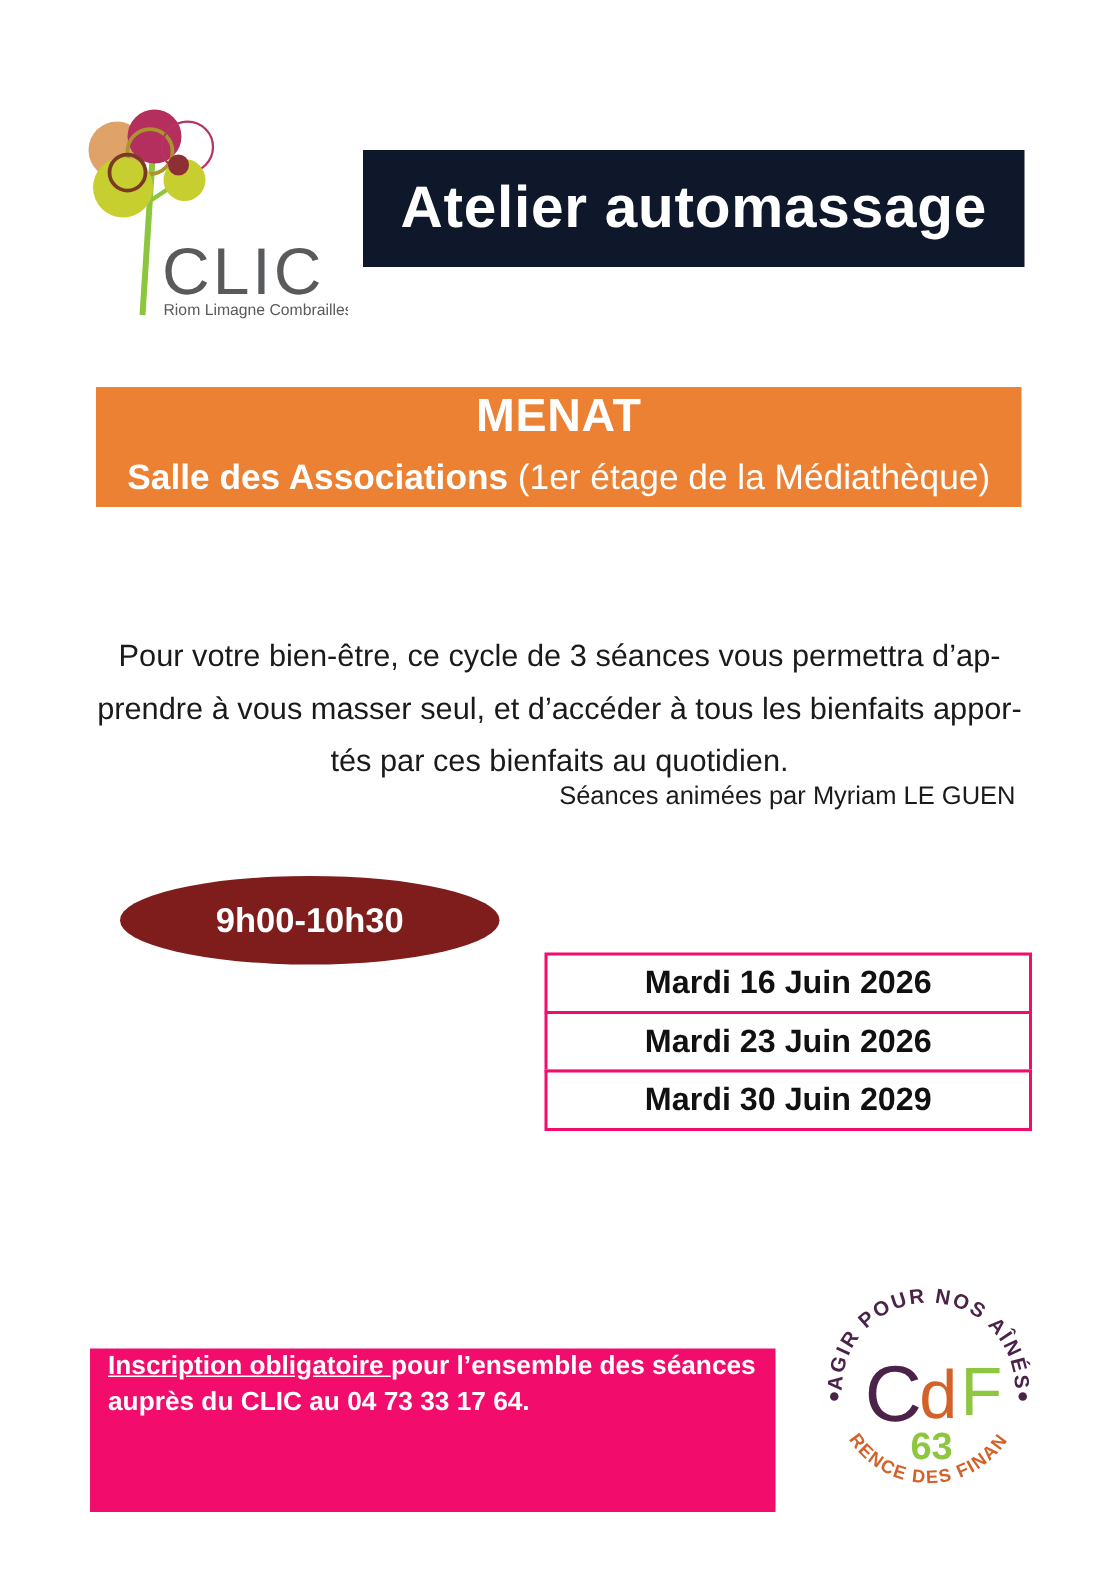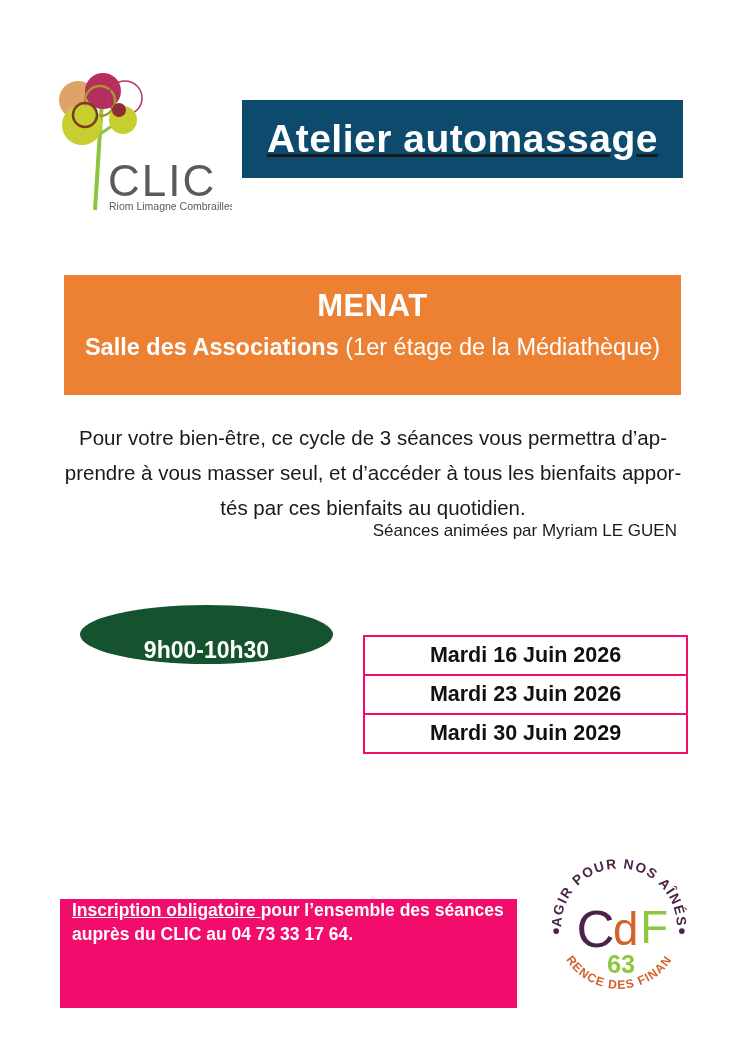--- a/index.html
+++ b/index.html
@@ -4,39 +4,39 @@
 <style>
   html,body{margin:0;padding:0;background:#ffffff;}
   .page{
     position:relative;width:746px;height:1058px;background:#ffffff;overflow:hidden;
     font-family:"Liberation Sans",sans-serif;color:#1a1a1a;
   }
   
   .clic-logo{position:absolute;left:52px;top:60px;width:180px;height:160px;}
   .title-banner{
     position:absolute;left:242px;top:100px;width:441px;height:78px;
-    background:#0c4a6e;display:flex;align-items:center;justify-content:center;text-decoration:underline;
+    background:#0f172a;display:flex;align-items:center;justify-content:center;
   }
   .title-banner span{color:#ffffff;font-size:39px;font-weight:bold;letter-spacing:.5px;white-space:nowrap;}
   
   .venue-banner{
-    position:absolute;left:64px;top:275px;width:617px;height:120px;
-    background:#EC8033;color:#ffffff;text-align:center;box-sizing:border-box;padding-top:13px;
+    position:absolute;left:64px;top:258px;width:617px;height:80px;
+    background:#EC8033;color:#ffffff;text-align:center;box-sizing:border-box;padding-top:1px;
   }
   .venue-city{font-size:31px;font-weight:bold;letter-spacing:.5px;}
   .venue-room{font-size:23.5px;margin-top:10px;}
   .venue-room .room-bold{font-weight:bold;}
   
   .intro{position:absolute;left:60px;top:420px;width:626px;text-align:center;
          font-size:20.5px;line-height:35px;color:#1a1a1a;}
   .animator{position:absolute;left:60px;top:521px;width:617px;text-align:right;font-size:17px;color:#1a1a1a;}
   
   .time-ellipse{
-    position:absolute;left:80px;top:605px;width:253px;height:59px;border-radius:50%;
-    background:#14532d;display:flex;align-items:flex-end;justify-content:center;
+    position:absolute;left:80px;top:584px;width:253px;height:59px;border-radius:50%;
+    background:#7f1d1d;display:flex;align-items:center;justify-content:center;
   }
   .time-ellipse span{color:#ffffff;font-size:23px;font-weight:bold;}
   .date-list{position:absolute;left:343px;top:635px;width:325px;padding-left:20px;}
   .date-row{
     box-sizing:border-box;width:325px;height:41px;border:2px solid #F20D6C;margin-top:-2px;
     display:flex;align-items:center;justify-content:center;background:#ffffff;
   }
   .date-row:first-child{margin-top:0;}
   .date-row span{font-size:21.5px;font-weight:bold;color:#111111;}
   

